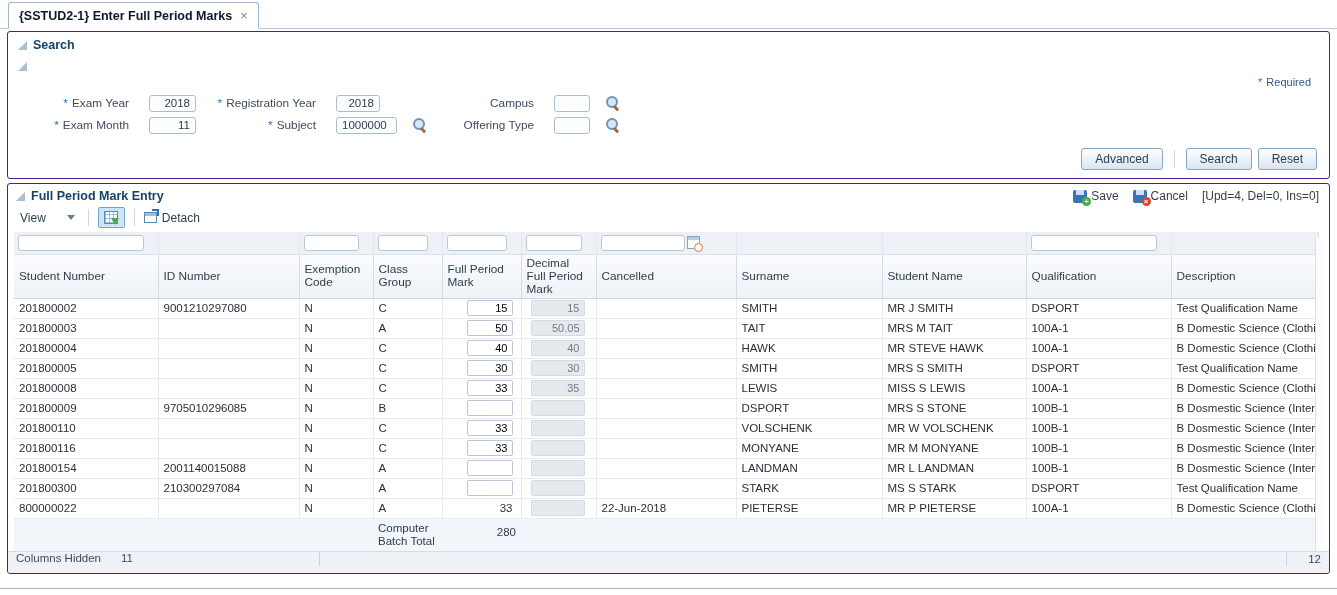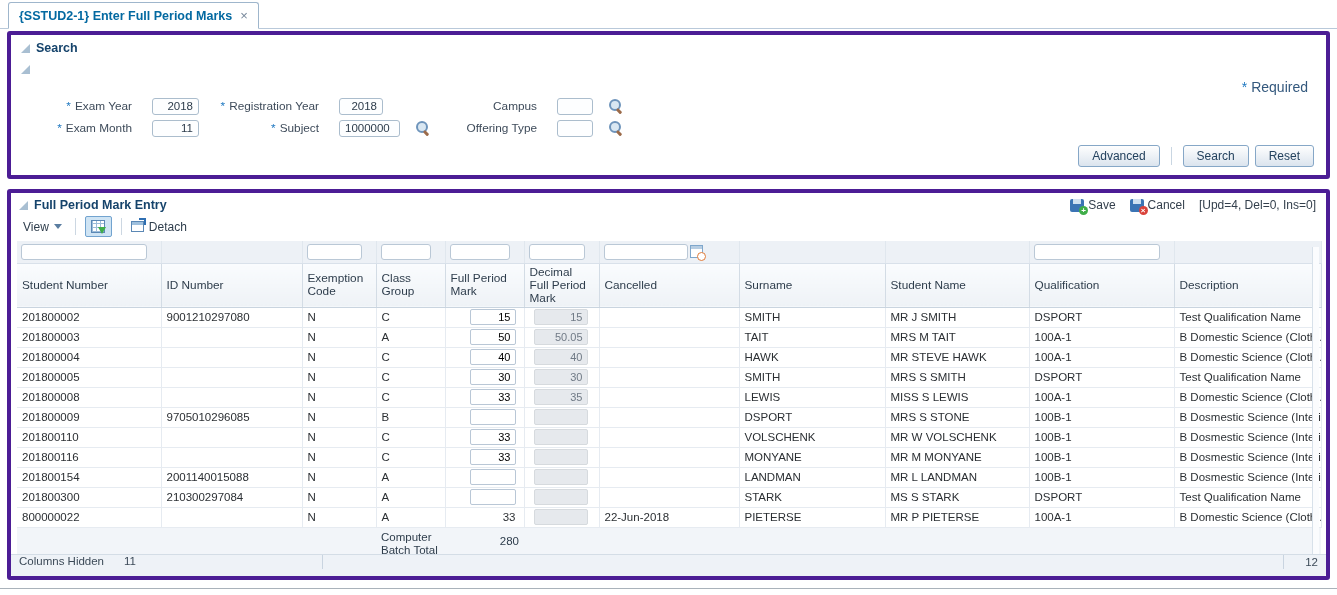--- a/index.html
+++ b/index.html
@@ -5,31 +5,31 @@
   * { margin:0; padding:0; box-sizing:border-box; }
   html,body { background:#fff; }
   body { font-family:"Liberation Sans", sans-serif; font-size:12px; color:#2b2f33; }
   .screen { position:relative; width:1337px; height:595px; background:#fff; overflow:hidden; }
 
   
   .tabbar { height:29px; border-bottom:1px solid #b9c9da; display:flex; align-items:flex-end; padding-left:8px; background:#fff; }
   .tab { position:relative; top:1px; height:27px; display:flex; align-items:center; gap:8px;
          padding:0 10px; background:#fff; border:1px solid #9fb6cc; border-bottom:1px solid #fff;
          border-radius:3px 3px 0 0; cursor:default; }
-  .tab-title { font-weight:bold; font-size:12.5px; color:#0369a1; }
+  .tab-title { font-weight:bold; font-size:12.5px; color:#0f172a; }
   .tab-close { color:#76879a; font-size:13px; line-height:13px; cursor:pointer; }
 
   
-  .panel { border:4px solid #4c1d95; border-radius:3px; background:#fff; margin:10px 7px; }
+  .panel { border:1px solid #4c1d95; border-radius:3px; background:#fff; margin:4px 7px; }
   .search-panel { margin-top:2px; height:148px; padding:6px 10px 0 10px; position:relative; }
   .panel-title-row { display:flex; align-items:center; gap:6px; }
   .disc-tri { width:0; height:0; border-left:9px solid transparent; border-bottom:9px solid #a9bfd2; display:inline-block; }
   .panel-title { font-weight:bold; font-size:12.5px; color:#15436b; }
   .disc-row { margin-top:8px; }
-  .required-row { position:absolute; top:44px; right:18px; font-size:14px; color:#33587d; }
+  .required-row { position:absolute; top:44px; right:18px; font-size:11px; color:#33587d; }
   .req-star { color:#1f78c1; margin-right:4px; }
 
   .fields-grid { display:grid; grid-template-columns:176px 260px 240px; grid-auto-rows:22px; margin:18px 0 0 4px; row-gap:0; }
   .field { display:flex; align-items:center;gap:12px; }
   .flabel { display:inline-block; text-align:right; color:#3e4b5a; font-size:11.8px; margin-right:8px; white-space:nowrap; }
   .w1 .flabel { width:107px; } .w2 .flabel { width:118px; } .w3 .flabel { width:76px; }
   .fld-input { height:17px; border:1px solid #abbdcd; border-radius:3px; background:#fdfeff; font-size:11.5px;
                font-family:"Liberation Sans",sans-serif; color:#2e3d4c; padding:0 5px; }
   .fld-input.num { text-align:right; }
   .lov-icon { position:relative; width:16px; height:16px; display:inline-block; margin-left:3px; }
@@ -50,21 +50,21 @@
   .grid-actions { margin-left:auto; display:flex; align-items:center; gap:14px; font-size:12px; color:#333f4c; }
   .action-link { display:flex; align-items:center; gap:4px; cursor:pointer; }
   .floppy { position:relative; width:14px; height:13px; background:#3b74b4; border-radius:2px; display:inline-block; }
   .floppy::before { content:""; position:absolute; left:3px; top:0; width:8px; height:5px; background:#cfe0f0; }
   .badge { position:absolute; right:-4px; bottom:-3px; width:9px; height:9px; border-radius:50%; color:#fff;
            font-size:8px; line-height:9px; text-align:center; font-weight:bold; }
   .badge.plus { background:#3fae49; } .badge.cross { background:#d9433b; }
   .upd-counter { color:#333f4c; }
 
   .toolbar { display:flex; align-items:center; height:25px; padding:0 8px; gap:9px; }
-  .view-btn { display:flex; align-items:center; gap:5px; color:#2e3d4c; cursor:pointer; padding:2px 4px; }
+  .view-btn { display:flex; align-items:center; gap:21px; color:#2e3d4c; cursor:pointer; padding:2px 4px; }
   .caret-down { width:0; height:0; border-left:4px solid transparent; border-right:4px solid transparent;
                 border-top:5px solid #5a7da0; display:inline-block; }
   .tb-sep { width:1px; height:17px; background:#ccd7e2; }
   .qbe-btn { width:27px; height:21px; background:#cfe4f4; border:1px solid #72a3cf; border-radius:2px;
              display:flex; align-items:center; justify-content:center; cursor:pointer; }
   .qbe-icon { position:relative; width:14px; height:13px; background:#fff; border:1px solid #5b88b5;
               background-image:repeating-linear-gradient(0deg,#9dbcd9 0 1px,transparent 1px 4px),
                                repeating-linear-gradient(90deg,#9dbcd9 0 1px,transparent 1px 4px); }
   .qbe-icon::after { content:""; position:absolute; right:-2px; bottom:-2px; width:0; height:0;
                      border-left:4px solid transparent; border-right:4px solid transparent; border-top:7px solid #3fae49; }

